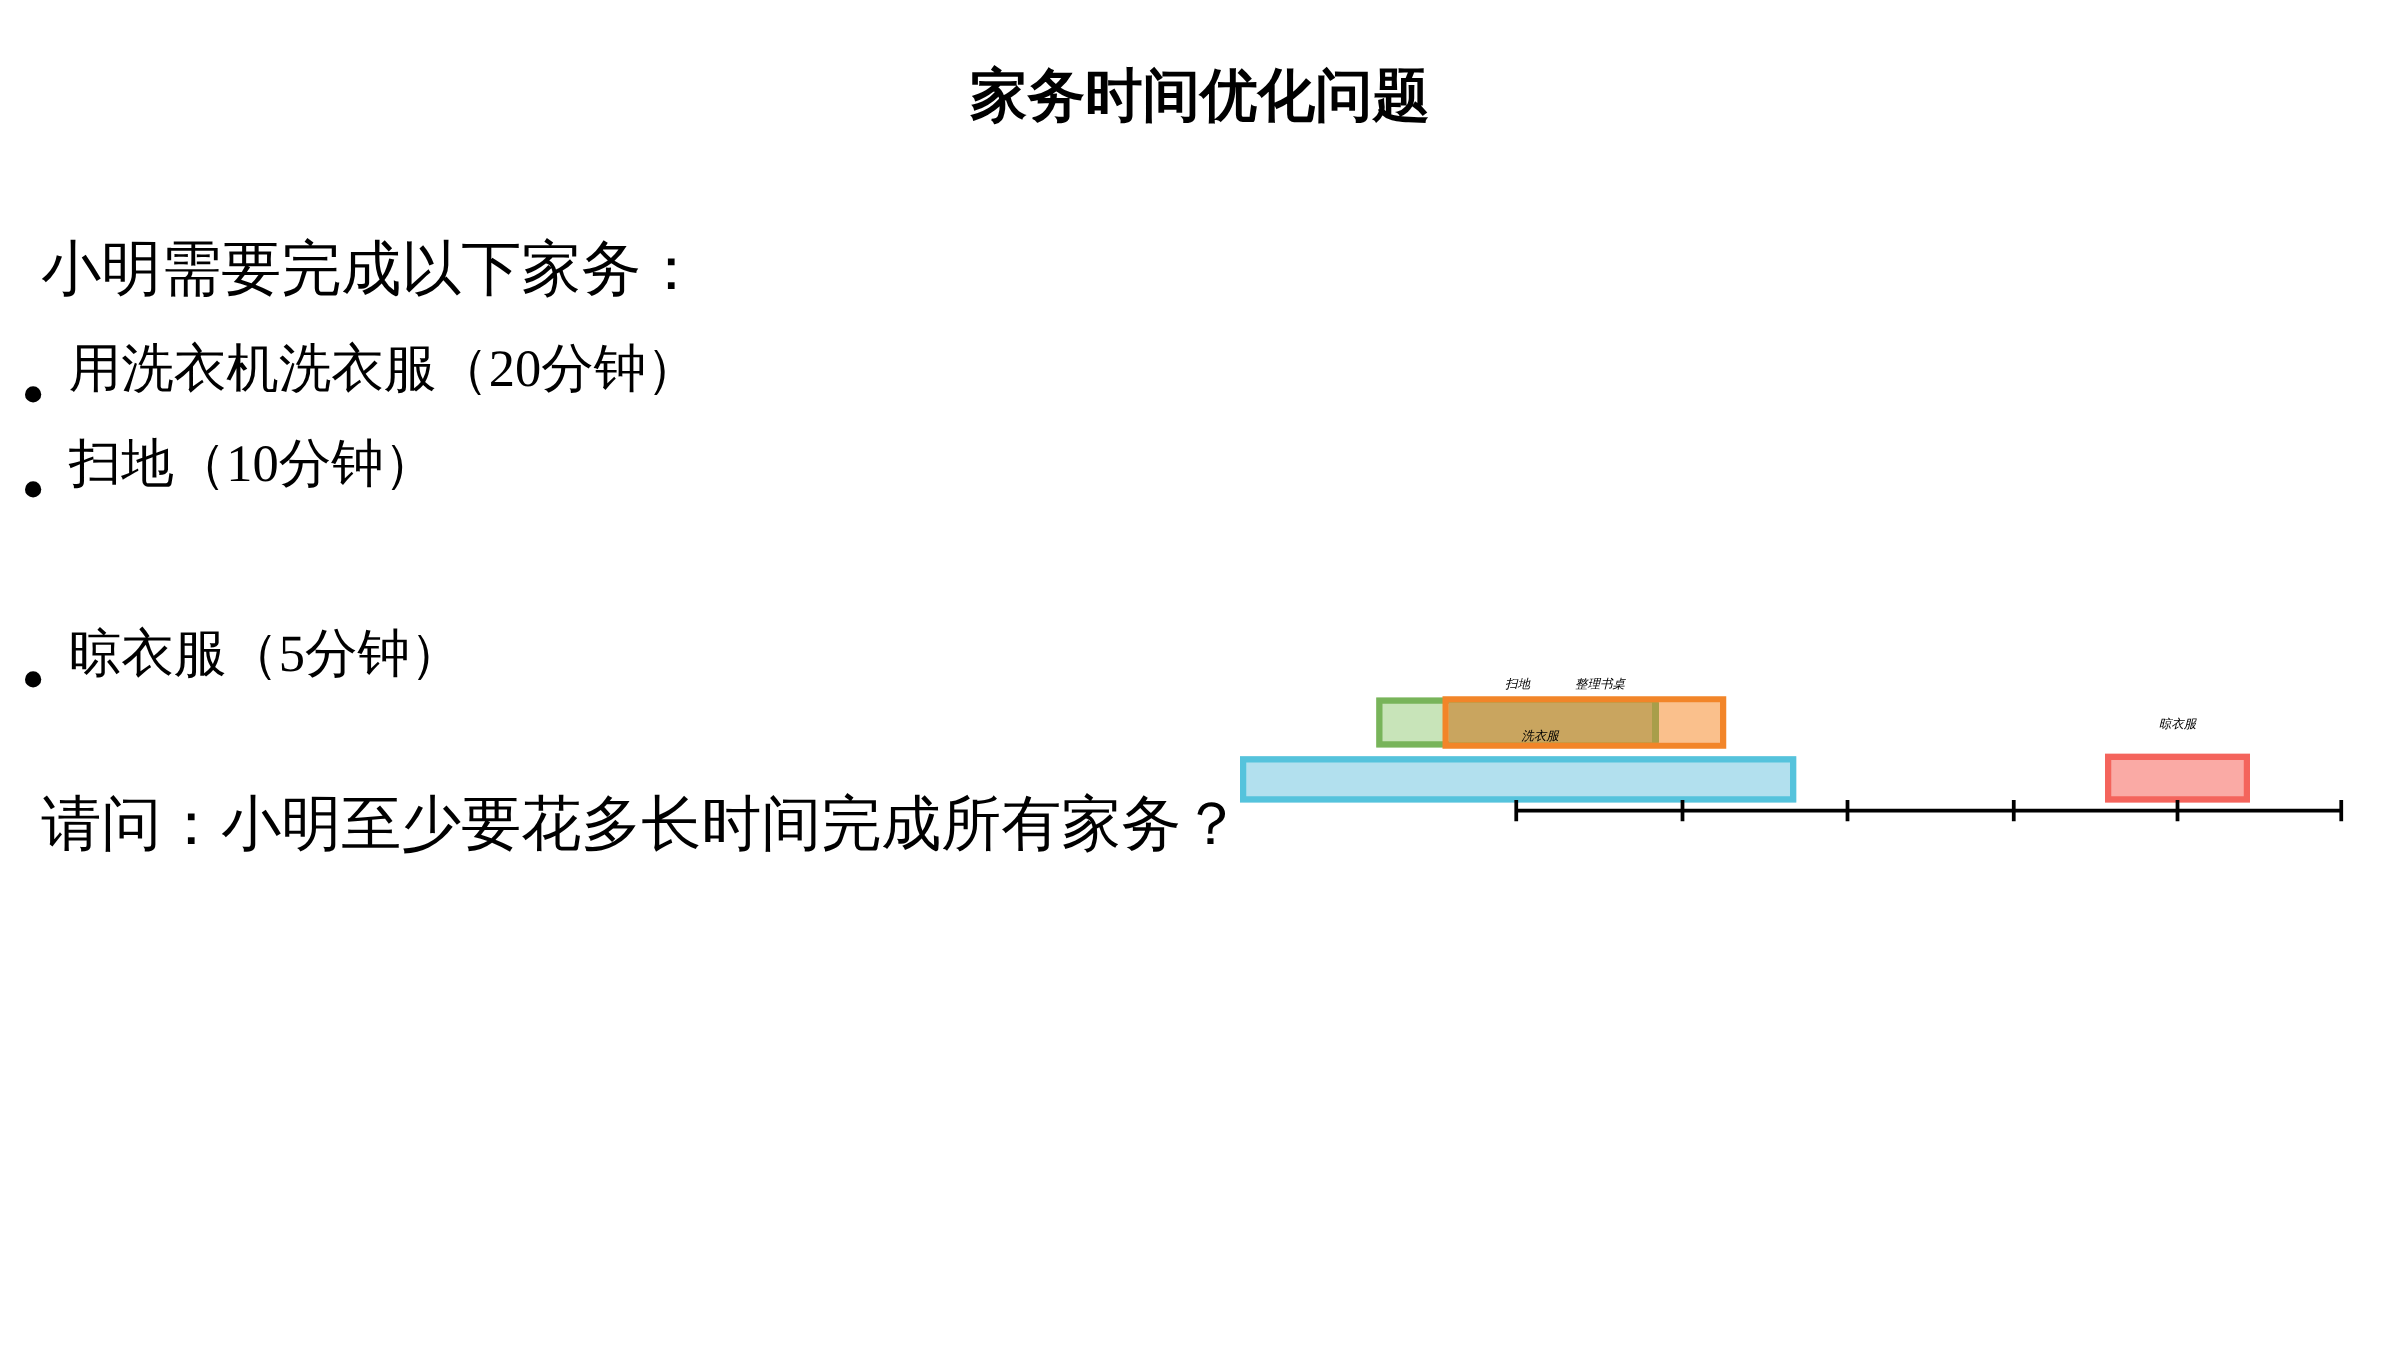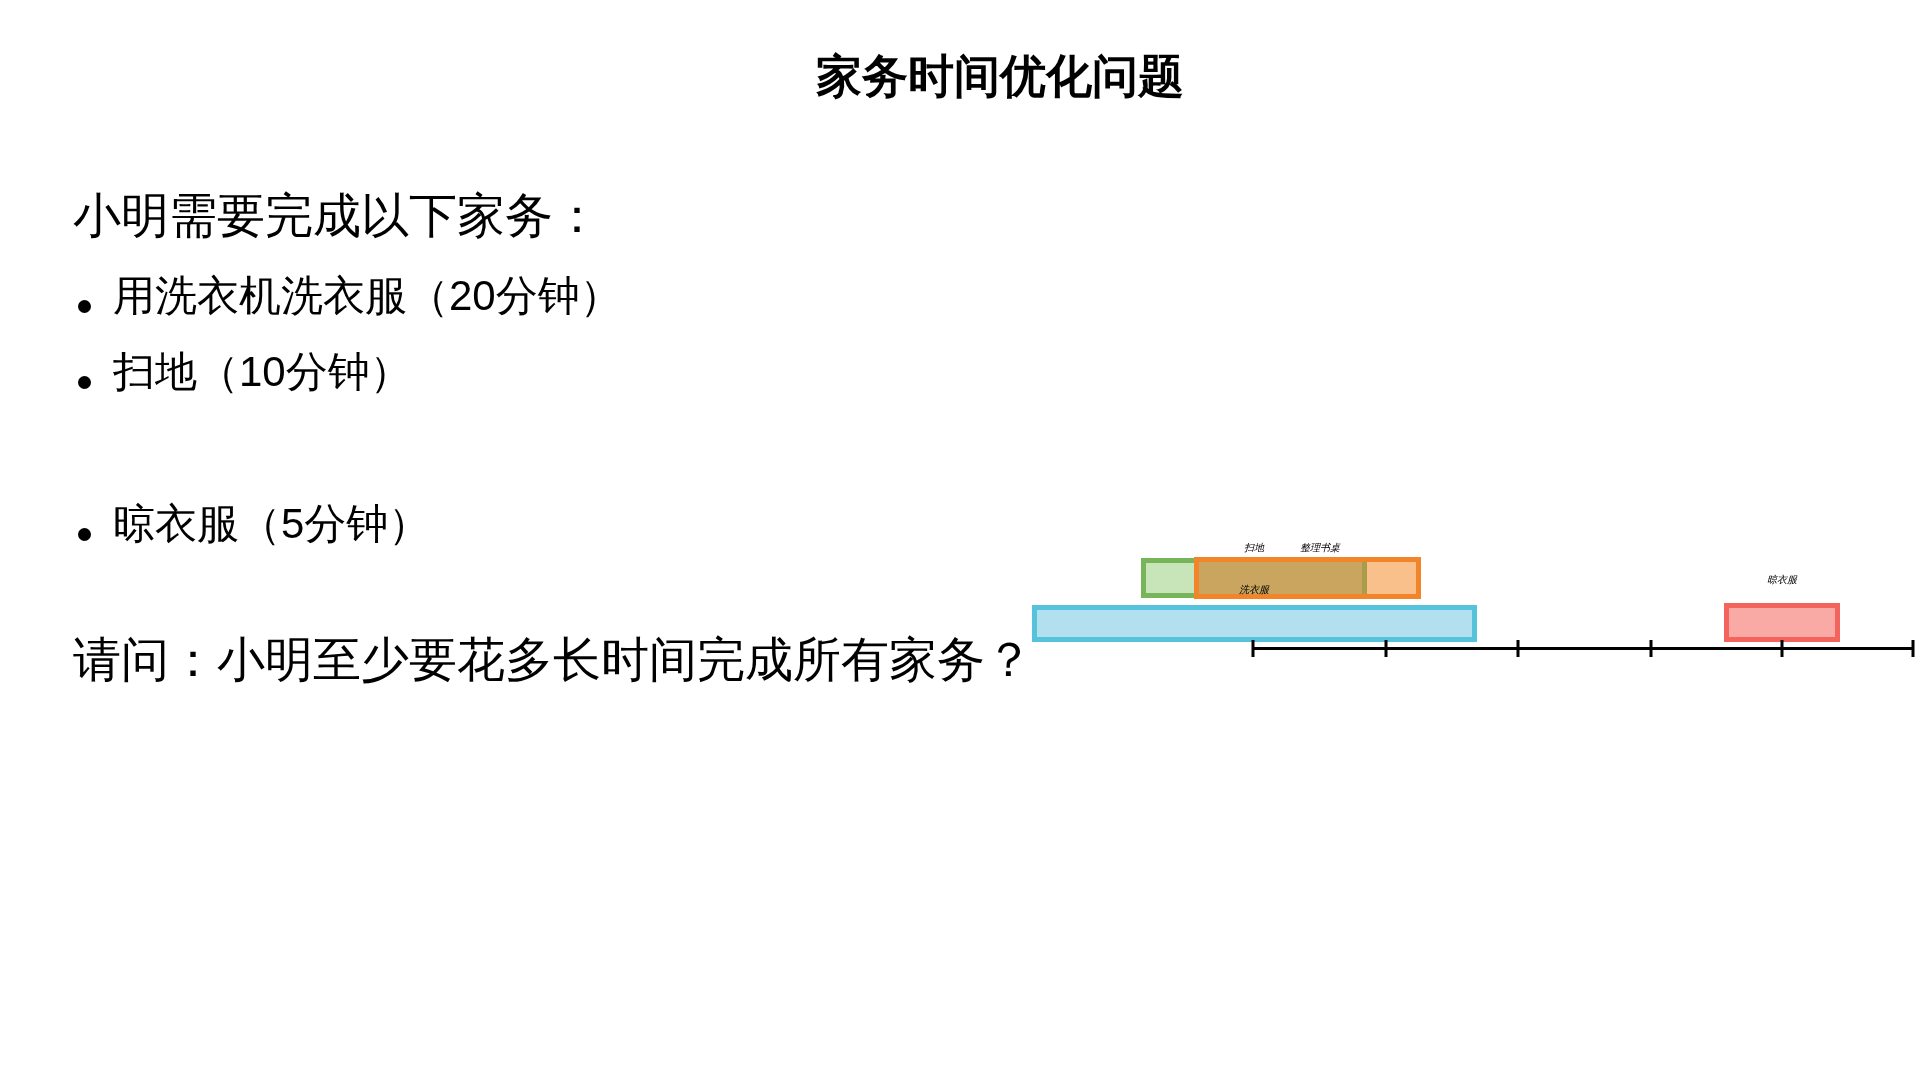--- a/index.html
+++ b/index.html
@@ -4,34 +4,34 @@
 <style>
   html,body{margin:0;padding:0;}
   body{
     width:1920px;height:1080px;
     background:#ffffff;
     font-family:"Liberation Sans", sans-serif;
     color:#000000;
     position:relative;
     overflow:hidden;
   }
-  .page{position:absolute;inset:0;margin-left:40px;}
+  .page{position:absolute;inset:0;}
   .title{
     position:absolute;left:0;top:50px;width:1920px;
     font-size:46px;font-weight:700;text-align:center;
     margin:0;line-height:52px;
   }
   .line{
     position:absolute;left:33px;
     font-size:48px;line-height:52px;white-space:nowrap;
   }
   .bullet{
-    position:absolute;left:38px;
-    display:flex;align-items:center;
-    font-size:42px;line-height:52px;white-space:nowrap;
+    position:absolute;left:20px;
+    display:flex;align-items:flex-end;
+    font-size:42px;line-height:52px;white-space:nowrap;font-family:Liberation Serif, serif;
   }
   .dot{
     width:13px;height:13px;border-radius:50%;
     background:#000;flex:0 0 13px;margin:20px 22px 0 0;
   }
   
   .diagram{position:absolute;left:980px;top:535px;width:940px;height:145px;font-style:italic;}
   .dlabel{
     position:absolute;transform:translateX(-50%);
     font-size:10px;line-height:10px;color:#000;white-space:nowrap;
@@ -91,21 +91,21 @@
   <div class="line" style="top:634px">请问：小明至少要花多长时间完成所有家务？</div>
 
   <div class="diagram">
 
     <span class="dlabel" style="left:234px;top:8px">扫地</span>
     <span class="dlabel" style="left:300px;top:8px">整理书桌</span>
 
     <div class="box green"></div>
     <div class="box orange"></div>
 
-    <span class="dlabel" style="left:234px;top:50px;z-index:5">洗衣服</span>
+    <span class="dlabel" style="left:252px;top:50px;z-index:5">洗衣服</span>
 
     <div class="box blue"></div>
 
     <span class="dlabel" style="left:762px;top:40px">晾衣服</span>
 
     <div class="box red"></div>
 
     <div class="axis-line"></div>
     <div class="tick" style="left:233px"></div>
     <div class="tick" style="left:366px"></div>

